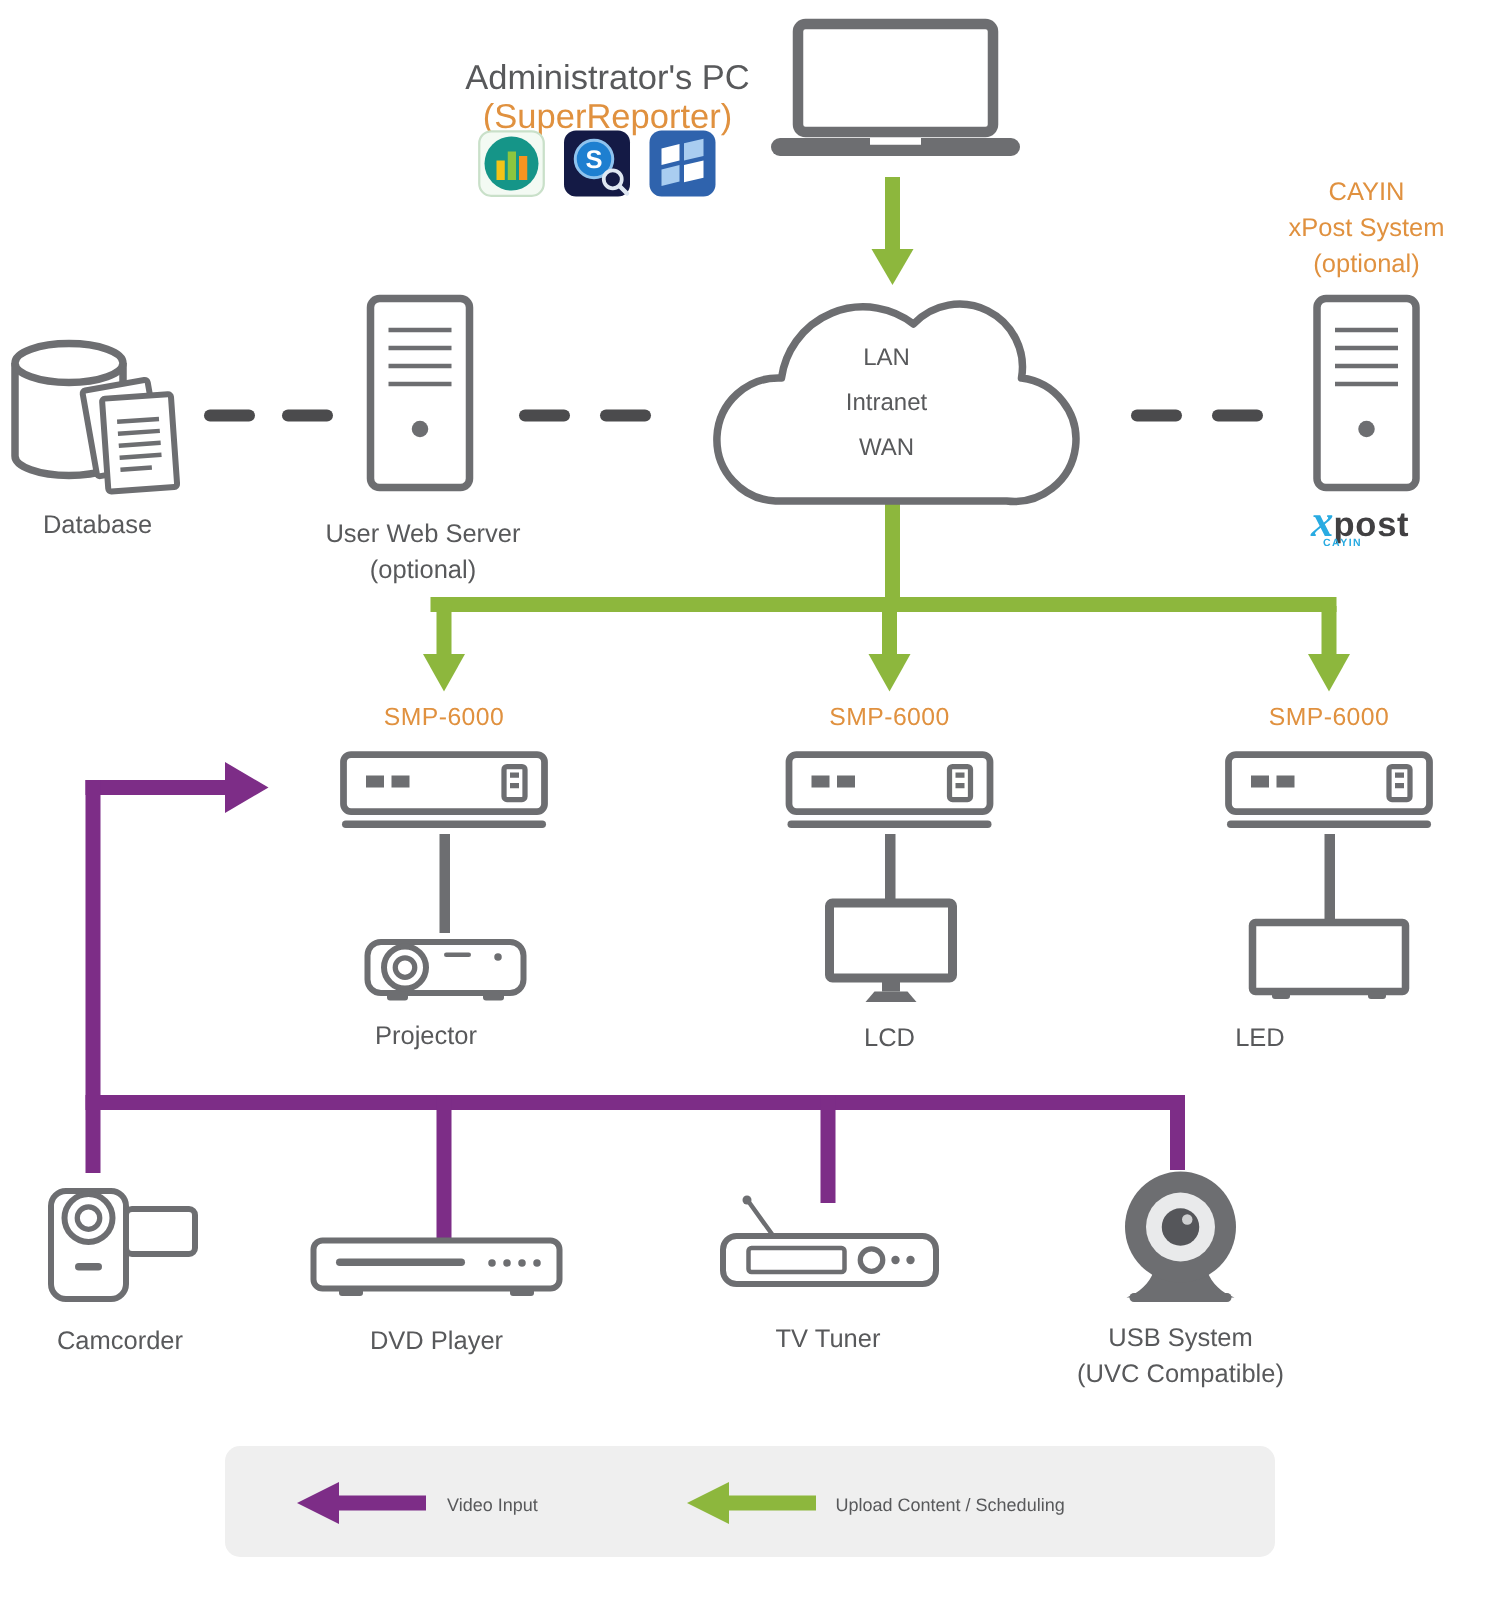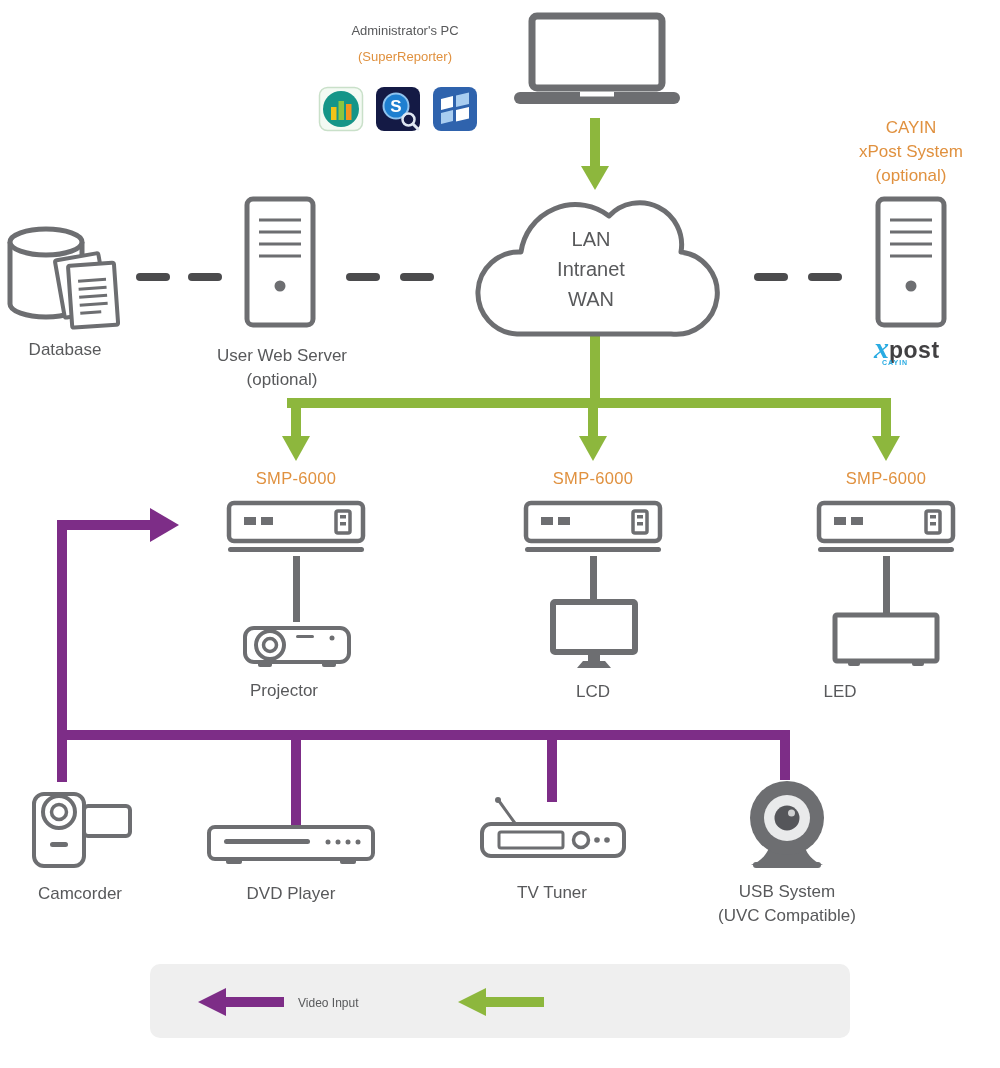--- a/index.html
+++ b/index.html
@@ -82,21 +82,21 @@
     <g class="dash">
       <rect x="136" y="273" width="34" height="8" rx="4"></rect>
       <rect x="188" y="273" width="34" height="8" rx="4"></rect>
       <rect x="346" y="273" width="34" height="8" rx="4"></rect>
       <rect x="400" y="273" width="34" height="8" rx="4"></rect>
       <rect x="754" y="273" width="34" height="8" rx="4"></rect>
       <rect x="808" y="273" width="34" height="8" rx="4"></rect>
     </g>
   </svg>
 
-  <div class="label" style="left:290px;top:18px;width:230px;font-size:13px;line-height:26px">
+  <div class="label" style="left:290px;top:38px;width:230px;font-size:23px;line-height:26px">
     <div>Administrator's PC</div>
     <div class="orange">(SuperReporter)</div>
   </div>
 
   <div class="abs" style="left:318px;top:86px;display:flex;gap:11px">
     <svg width="46" height="46" viewBox="0 0 46 46">
       <rect x="1.5" y="1.5" width="43" height="43" rx="8" fill="#f3faf3" stroke="#c9e0c9" stroke-width="1.5"></rect>
       <circle cx="23" cy="23" r="18" fill="#159588"></circle>
       <rect x="13" y="21" width="5.5" height="13" fill="#f3c317"></rect>
       <rect x="20.5" y="15" width="5.5" height="19" fill="#8dc63f"></rect>
@@ -120,21 +120,21 @@
 
   <svg class="abs" style="left:512px;top:12px" width="170" height="96" viewBox="0 0 170 96">
     <rect x="20" y="4" width="130" height="72" rx="5" class="st" stroke-width="7"></rect>
     <rect x="2" y="80" width="166" height="12" rx="6" class="fg"></rect>
     <rect x="68" y="80" width="34" height="4.5" fill="#ffffff"></rect>
   </svg>
 
   <svg class="abs" style="left:455px;top:192px" width="272" height="150" viewBox="0 0 272 150">
     <path class="st" stroke-width="5" stroke-linejoin="round" d="M62,142 A38,38 0 1 1 66,60 A55,55 0 0 1 154,24 A42,42 0 0 1 226,60 A35,35 0 1 1 216,142 Z"></path>
   </svg>
-  <div class="label" style="left:455px;top:224px;width:272px;font-size:20px;line-height:30px">
+  <div class="label" style="left:455px;top:224px;width:272px;font-size:16px;line-height:30px">
     <div>LAN</div>
     <div>Intranet</div>
     <div>WAN</div>
   </div>
 
   <svg class="abs" style="left:4px;top:224px" width="122" height="110" viewBox="0 0 122 110">
     <path class="st" stroke-width="5" d="M6,18 v62 a36,13 0 0 0 72,0 V18"></path>
     <ellipse class="st" stroke-width="5" cx="42" cy="18" rx="36" ry="13"></ellipse>
     <g transform="rotate(-10 80 64)">
       <rect class="st" stroke-width="4" x="56" y="32" width="44" height="58" rx="2"></rect>
@@ -286,14 +286,15 @@
   <div class="legend-box"></div>
   <svg class="abs" style="left:198px;top:988px" width="88" height="28" viewBox="0 0 88 28">
     <polygon points="28,0 28,28 0,14" class="purple-shape"></polygon>
     <rect x="26" y="9" width="60" height="10" class="purple-shape"></rect>
   </svg>
   <div class="legend-text" style="left:298px;top:991px">Video Input</div>
   <svg class="abs" style="left:458px;top:988px" width="88" height="28" viewBox="0 0 88 28">
     <polygon points="28,0 28,28 0,14" class="green-shape"></polygon>
     <rect x="26" y="9" width="60" height="10" class="green-shape"></rect>
   </svg>
+  <div class="legend-text" style="left:557px;top:991px">Upload Content / Scheduling</div>
 
 </div>
 
 </body></html>

